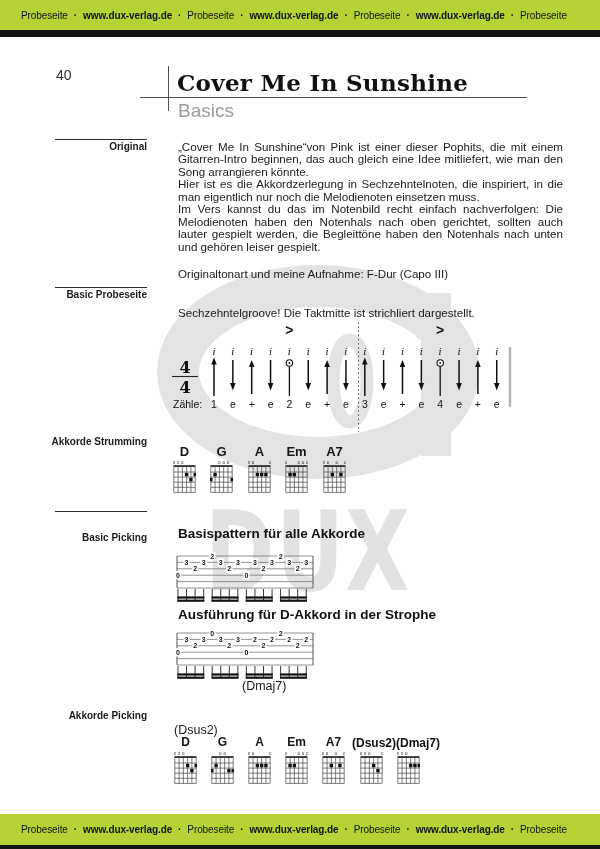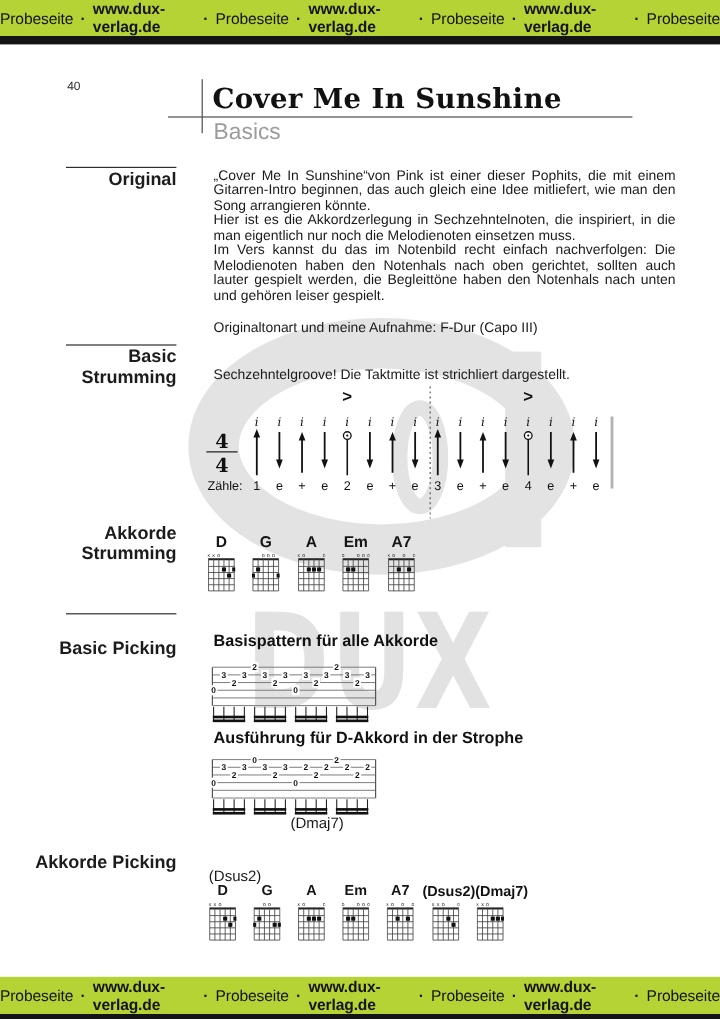--- a/index.html
+++ b/index.html
@@ -2,31 +2,31 @@
 <html><head>
 <meta charset="utf-8">
 <style>
   html,body{margin:0;padding:0;background:#888;}
   .page{position:relative;width:600px;height:849px;background:#ffffff;overflow:hidden;
         font-family:"Liberation Sans",sans-serif;color:#151515;}
   .abs{position:absolute;}
   .layer{z-index:2;}
   
   .banner{left:0;width:600px;height:30px;display:flex;align-items:center;
-          padding-left:0;box-sizing:border-box;font-size:13px;letter-spacing:-0.1px;color:#141414;}
+          padding-left:21px;box-sizing:border-box;font-size:10px;letter-spacing:-0.1px;color:#141414;}
   .banner .b{font-weight:bold;}
   .banner .dot{margin:0 6px;font-weight:bold;}
   .blackbar{left:0;width:600px;background:#141414;}
   
-  .pagenum{font-size:10px;color:#2b2b2b;}
+  .pagenum{font-size:14px;color:#2b2b2b;}
   .title{font-family:"DejaVu Serif",serif;font-weight:bold;font-size:23px;letter-spacing:0.3px;color:#111;text-align:right;}
   .subtitle{font-size:19px;color:#9c9c9c;}
   .rule{background:#4e4e4e;}
   
-  .mlabel{width:120px;text-align:right;font-size:15px;font-weight:bold;color:#1c1c1c;}
+  .mlabel{width:120px;text-align:right;font-size:10px;font-weight:bold;color:#1c1c1c;}
   .mline{width:92px;height:1px;background:#2e2e2e;}
   
   .intro{width:385px;font-size:11.6px;line-height:12.45px;text-align:justify;color:#1a1a1a;}
   .bodyline{font-size:11.6px;color:#1a1a1a;}
   .heading{font-size:13.5px;font-weight:bold;color:#111;}
   .tab-label{font-size:12.5px;color:#1a1a1a;}
   .combined-label{font-size:12px;font-weight:bold;color:#111;text-align:right;}
   
   .chord{position:absolute;width:23px;text-align:center;}
   .chord .cname{font-size:13px;font-weight:bold;line-height:13px;margin-bottom:2px;white-space:nowrap;}
@@ -69,21 +69,21 @@
 
   <div class="abs layer pagenum" style="left:56px;top:67px;">40</div>
   <div class="abs layer rule" style="left:140px;top:97px;width:387px;height:1px;"></div>
   <div class="abs layer rule" style="left:168px;top:66px;width:1px;height:45px;"></div>
   <div class="abs layer title" style="left:177px;top:69px;">Cover Me In Sunshine</div>
   <div class="abs layer subtitle" style="left:178px;top:100px;">Basics</div>
 
   <div class="abs layer mline" style="left:55px;top:139px;"></div>
   <div class="abs layer mlabel" style="left:27px;top:141px;">Original</div>
   <div class="abs layer mline" style="left:55px;top:287px;"></div>
-  <div class="abs layer mlabel" style="left:27px;top:289px;">Basic Strumming</div>
+  <div class="abs layer mlabel" style="left:27px;top:289px;">Basic Probeseite</div>
   <div class="abs layer mlabel" style="left:27px;top:436px;">Akkorde Strumming</div>
   <div class="abs layer mline" style="left:55px;top:511px;"></div>
   <div class="abs layer mlabel" style="left:27px;top:532px;">Basic Picking</div>
   <div class="abs layer mlabel" style="left:27px;top:710px;">Akkorde Picking</div>
 
   <div class="abs layer intro" style="left:178px;top:141px;">
     <div>„Cover Me In Sunshine“von Pink ist einer dieser Pophits, die mit einem Gitarren-Intro beginnen, das auch gleich eine Idee mitliefert, wie man den Song arrangieren könnte.</div>
     <div>Hier ist es die Akkordzerlegung in Sechzehntelnoten, die inspiriert, in die man eigentlich nur noch die Melodienoten einsetzen muss.</div>
     <div>Im Vers kannst du das im Notenbild recht einfach nachverfolgen: Die Melodienoten haben den Notenhals nach oben gerichtet, sollten auch lauter gespielt werden, die Begleittöne haben den Notenhals nach unten und gehören leiser gespielt.</div>
   </div>

